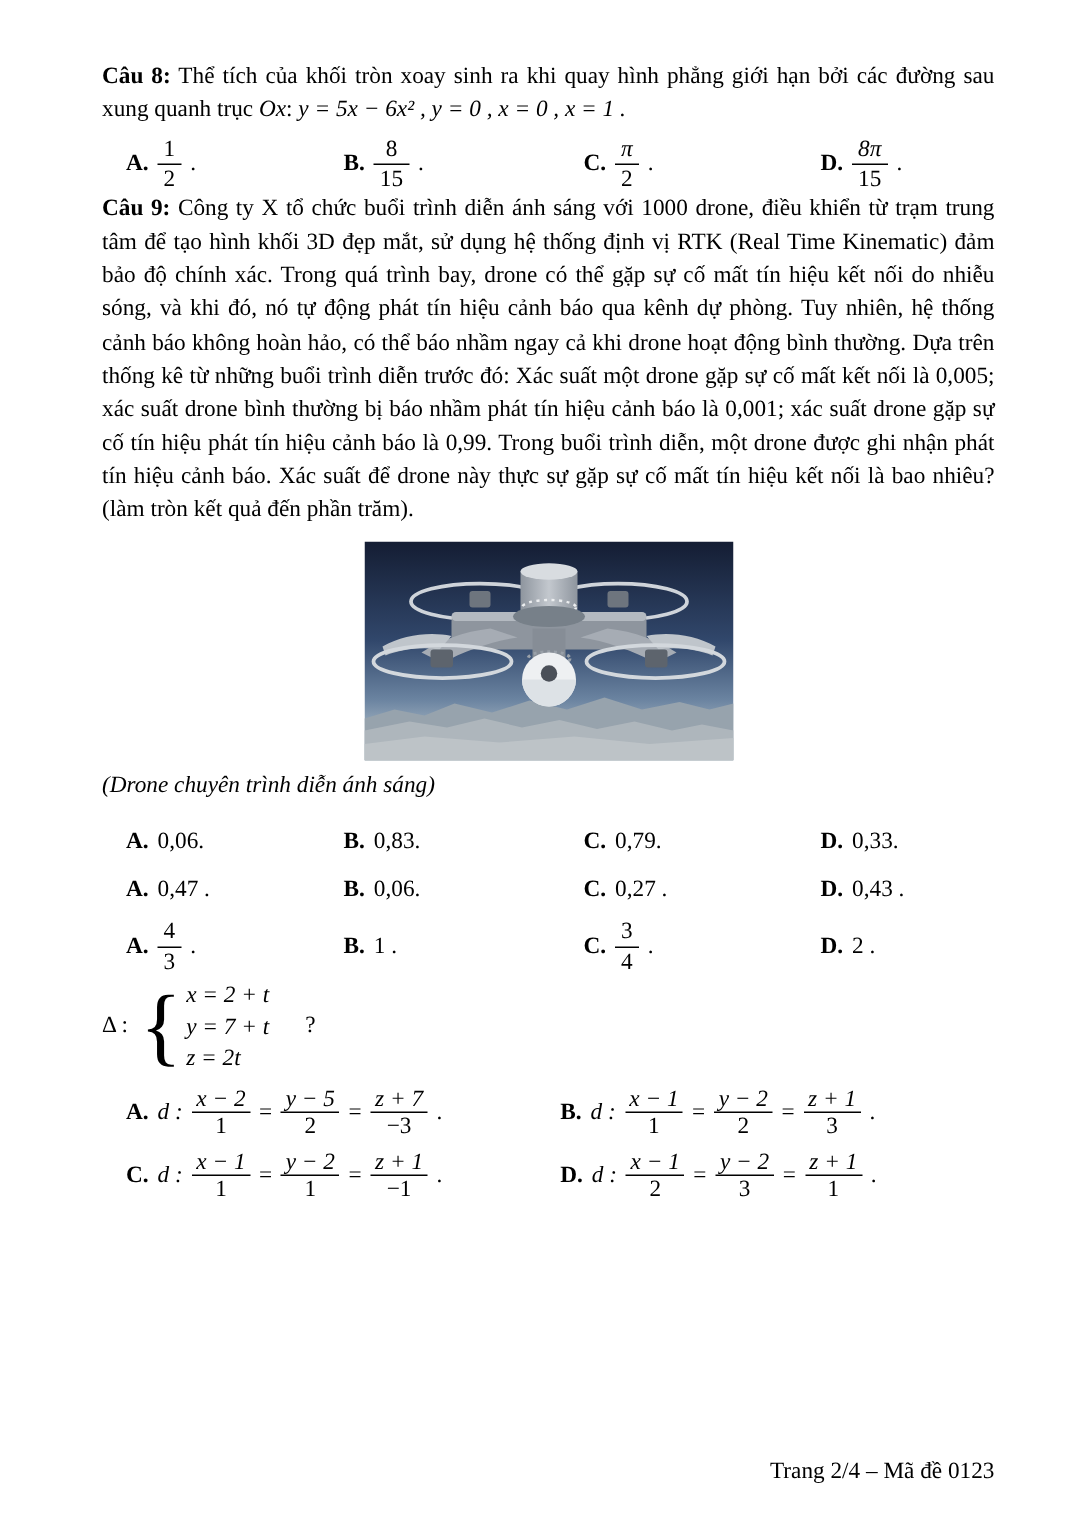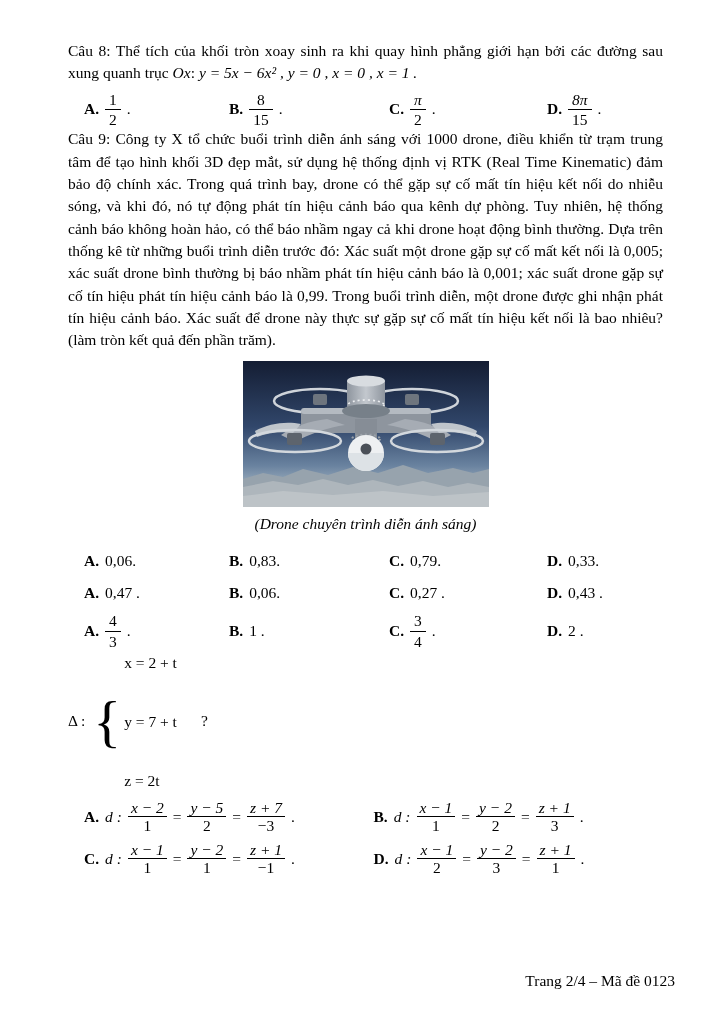--- a/index.html
+++ b/index.html
@@ -3,49 +3,49 @@
 <meta charset="utf-8">
 <style>
   html,body{margin:0;padding:0;}
   body{
     width:725px;height:1024px;background:#ffffff;color:#000;
     font-family:"Liberation Serif","DejaVu Serif",serif;
     font-size:15.5px;line-height:1.44;position:relative;overflow:hidden;
   }
   .content{padding:40px 62px 0 68px;}
   p.stmt{margin:0;text-align:justify;}
-  .b{font-weight:normal;}
+  .b{font-weight:bold;}
   .mi{font-style:italic;}
   .ovl{text-decoration:overline;font-style:italic;}
   
   .optrow{display:grid;grid-template-columns:145px 160px 158px 1fr;
           padding-left:16px;align-items:center;}
   .opt{display:flex;align-items:center;gap:6px;white-space:nowrap;}
   .optlabel{font-weight:bold;}
   
   .frac{display:inline-flex;flex-direction:column;text-align:center;
         line-height:1.12;vertical-align:middle;}
   .frac .num{border-bottom:1px solid #000;padding:0 4px 1px 4px;}
   .frac .den{padding:1px 4px 0 4px;}
   .vfrac .num,.vfrac .den{padding:0 3px;}
   .vfrac .num{font-style:italic;}
   
   .figure{width:246px;margin:10px auto 0 auto;}
   .figure svg{display:block;}
-  .caption{text-align:center;font-style:italic;margin:6px 0 0 0;}
+  .caption{font-style:italic;margin:6px 0 0 0;}
   
   .sys{display:flex;align-items:center;margin:2px 0 2px 0;}
   .brace{font-size:58px;line-height:64px;font-weight:400;margin:0 3px 0 8px;}
-  .syslines{display:flex;flex-direction:column;line-height:21px;gap:38px;}
+  .syslines{display:flex;flex-direction:column;line-height:21px;font-style:italic;}
   .qmark{margin-left:24px;}
   
   .optgrid2{display:grid;grid-template-columns:1fr 1fr;padding-left:16px;
             row-gap:6px;margin-top:8px;}
   .opt12{display:flex;align-items:center;gap:6px;white-space:nowrap;}
-  .footer{position:absolute;right:50px;bottom:32px;}
+  .footer{position:absolute;right:62px;bottom:32px;}
   .mt6{margin-top:6px;} .mt8{margin-top:8px;} .mt10{margin-top:10px;}
   .mt14{margin-top:14px;} .mt18{margin-top:18px;}
 </style>
 </head>
 <body>
 
 <div class="content">
 
   <p class="stmt">
     <span class="b">Câu 8:</span><span> Thể tích của khối tròn xoay sinh ra khi quay hình phẳng giới hạn bởi các đường sau xung quanh trục </span><span class="mi">Ox</span><span>:  </span><span class="mi">y = 5x − 6x² ,  y = 0 ,  x = 0 ,  x = 1 .</span>

